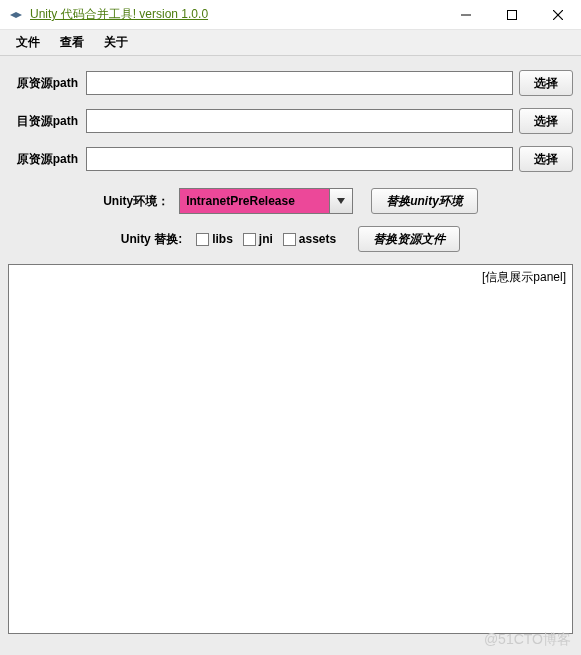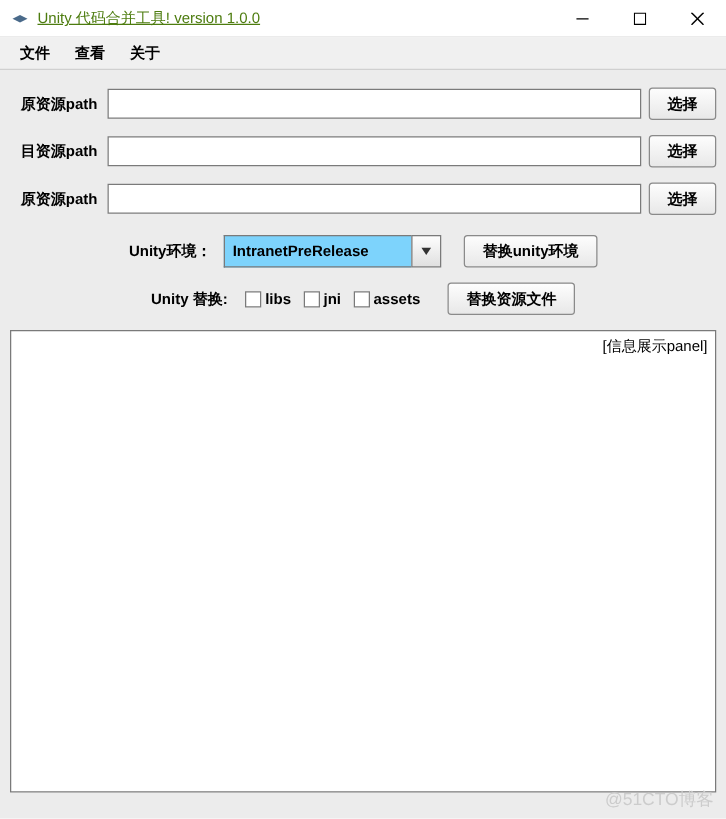--- a/index.html
+++ b/index.html
@@ -87,21 +87,21 @@
       margin-right: 4px;
     }
     .combo {
       display: flex;
       height: 26px;
     }
     .combo-field {
       width: 150px;
       border: 1px solid #7a7a7a;
       border-right: none;
-      background: #7dd3fc;
+      background: #ec4899;
       padding: 0 6px;
       display: flex;
       align-items: center;
       font-weight: bold;
       font-size: 12px;
     }
     .combo-btn {
       width: 24px;
       border: 1px solid #7a7a7a;
       background: linear-gradient(#fdfdfd, #e0e0e0);
@@ -125,21 +125,21 @@
       overflow: auto;
       text-align: right;
     }
     .watermark {
       position: absolute;
       bottom: 6px; right: 10px;
       color: #ccc;
       font-size: 14px;
       pointer-events: none;
     }
-    .btn-wide { min-width: 100px; padding: 0 14px; }
+    .btn-wide { min-width: 100px; padding: 0 14px; font-style: italic; }
   </style>
 </head>
 <body>
 
 <div class="titlebar">
   <span class="app-icon">
     <svg width="14" height="14" viewBox="0 0 14 14">
         <path d="M1 7 L7 4 L13 7 L7 10 Z" fill="#4a6a8a"></path>
       </svg>
   </span>

